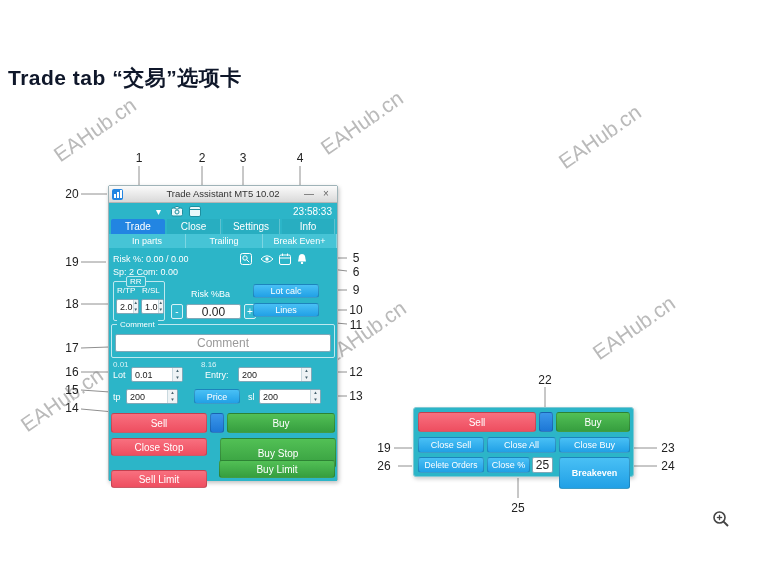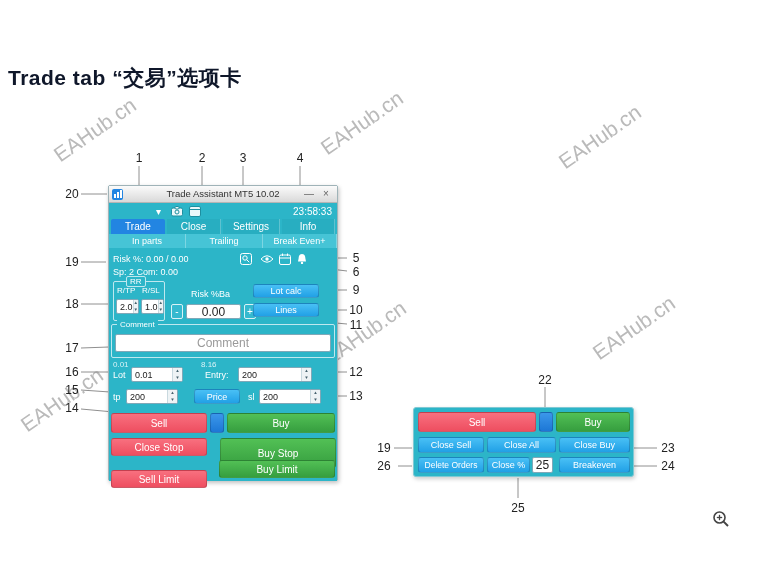--- a/index.html
+++ b/index.html
@@ -325,21 +325,21 @@
       <span>Close Buy</span>
     </div>
 
     <div class="btn blue" style="left:4px;top:49px;width:66px;height:16px;font-size:8.5px;">
       <span>Delete Orders</span>
     </div>
     <div class="btn blue" style="left:73px;top:49px;width:43px;height:16px;">
       <span>Close %</span>
     </div>
     <input class="winput" style="left: 118px; top: 49px; width: 21px; height: 16px;" value="25">
-    <div class="btn blue" style="left:145px;top:49px;width:71px;height:16px;">
+    <div class="btn blue" style="left:145px;top:49px;width:71px;height:32px;font-weight:bold;">
       <span>Breakeven</span>
     </div>
   </div>
 
   <svg class="zoomicon" width="18" height="18">
     <circle cx="7.5" cy="7.5" r="5.5" fill="none" stroke="#444" stroke-width="1.6"></circle>
     <line x1="11.6" y1="11.6" x2="16" y2="16" stroke="#444" stroke-width="2"></line>
     <line x1="4.8" y1="7.5" x2="10.2" y2="7.5" stroke="#444" stroke-width="1.3"></line>
     <line x1="7.5" y1="4.8" x2="7.5" y2="10.2" stroke="#444" stroke-width="1.3"></line>
   </svg>

